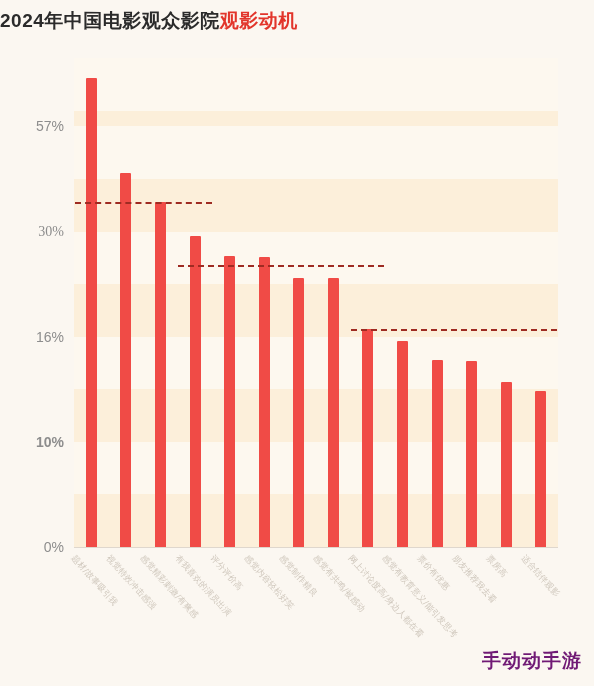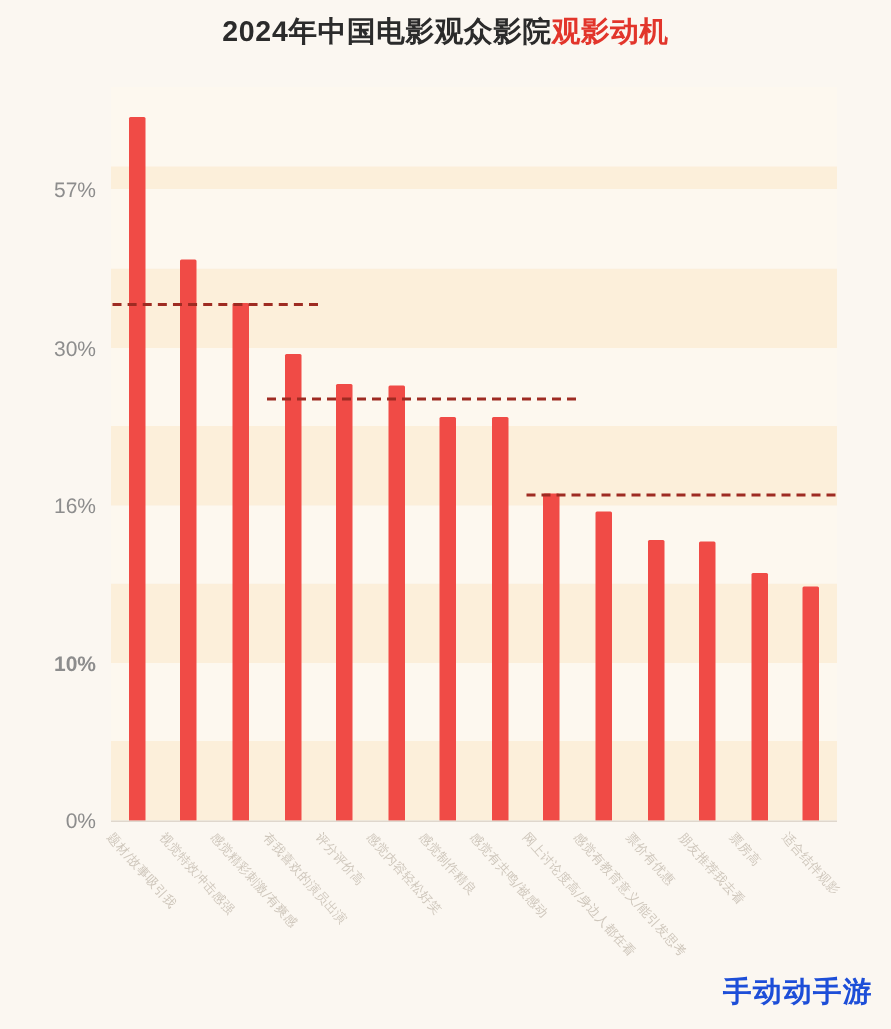--- a/index.html
+++ b/index.html
@@ -8,21 +8,20 @@
     background:#FBF7F1;
     font-family:"Liberation Sans","DejaVu Sans",sans-serif;
     overflow:hidden;
     position:relative;
   }
   #page{position:relative;width:594px;height:686px;}
 
   
   .title-wrap{
     position:absolute;left:0;top:8px;width:594px;
-    text-align:center;
     font-size:19px;font-weight:bold;
     letter-spacing:.5px;
     white-space:nowrap;
   }
   .title-main{color:#2b2b2b;}
   .title-accent{color:#E2352B;}
 
   
   .plot{
     position:absolute;
@@ -73,39 +72,39 @@
     color:#CFC7BC;
     white-space:nowrap;
     font-family:"DejaVu Sans",sans-serif;
     letter-spacing:.2px;
   }
 
   
   .watermark{
     position:absolute;right:12px;bottom:12px;
     font-size:19px;font-weight:bold;
-    color:#1d4ed8;
+    color:#701a75;
     letter-spacing:1px;
     font-family:"DejaVu Sans",sans-serif;
   }
 </style>
 </head>
 <body>
 
 <div id="page">
 
   <div class="title-wrap">
     <span class="title-main">2024年中国电影观众影院</span><span class="title-accent">观影动机</span>
   </div>
 
   <div class="yaxis" id="yaxis">
       <div class="ytick" style="top: 489px;">0%</div>
       <div class="ytick" style="top: 383.839px; font-weight: bold;">10%</div>
       <div class="ytick" style="top: 278.677px;">16%</div>
-      <div class="ytick" style="top: 173.516px;">30%</div>
+      <div class="ytick" style="top: 173.516px; font-family: Liberation Serif, serif;">30%</div>
       <div class="ytick" style="top: 68.3548px;">57%</div>
     </div>
 
   <div class="plot">
     <div class="bands" id="bands">
         <div class="band" style="top: 436.419px; height: 52.5806px;"></div>
         <div class="band alt" style="top: 383.839px; height: 52.5806px;"></div>
         <div class="band" style="top: 331.258px; height: 52.5806px;"></div>
         <div class="band alt" style="top: 278.677px; height: 52.5806px;"></div>
         <div class="band" style="top: 226.097px; height: 52.5806px;"></div>

